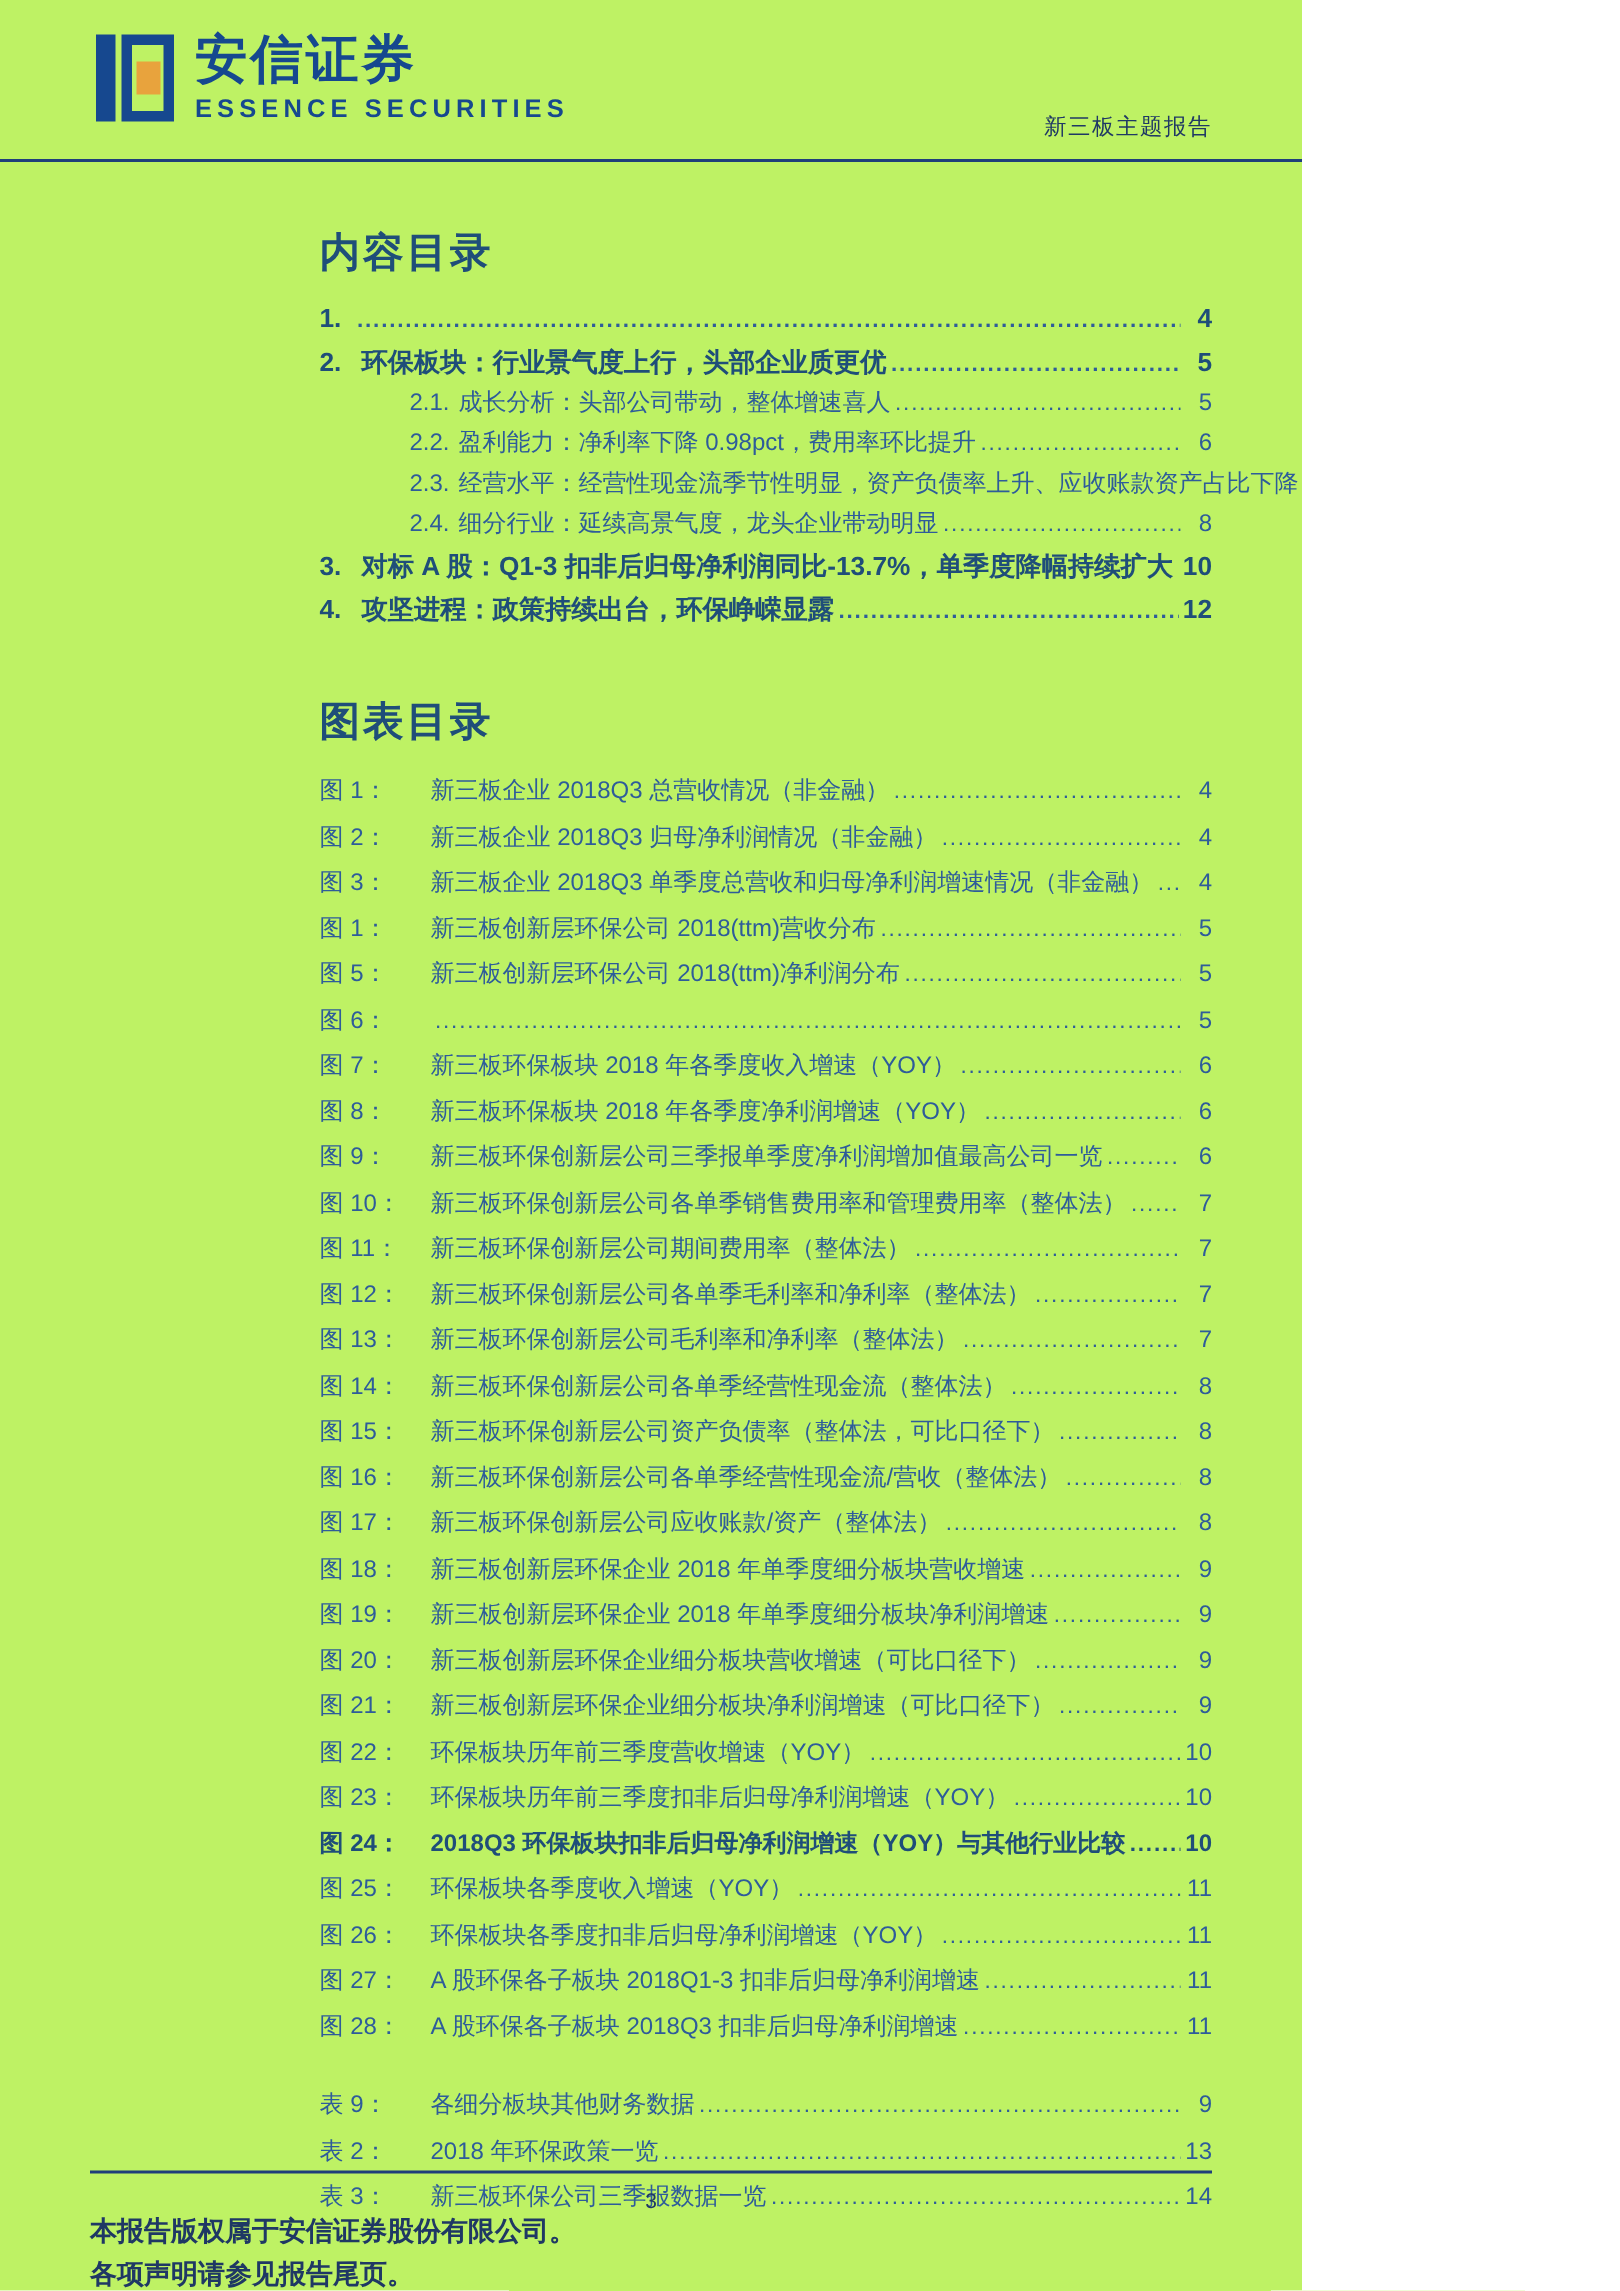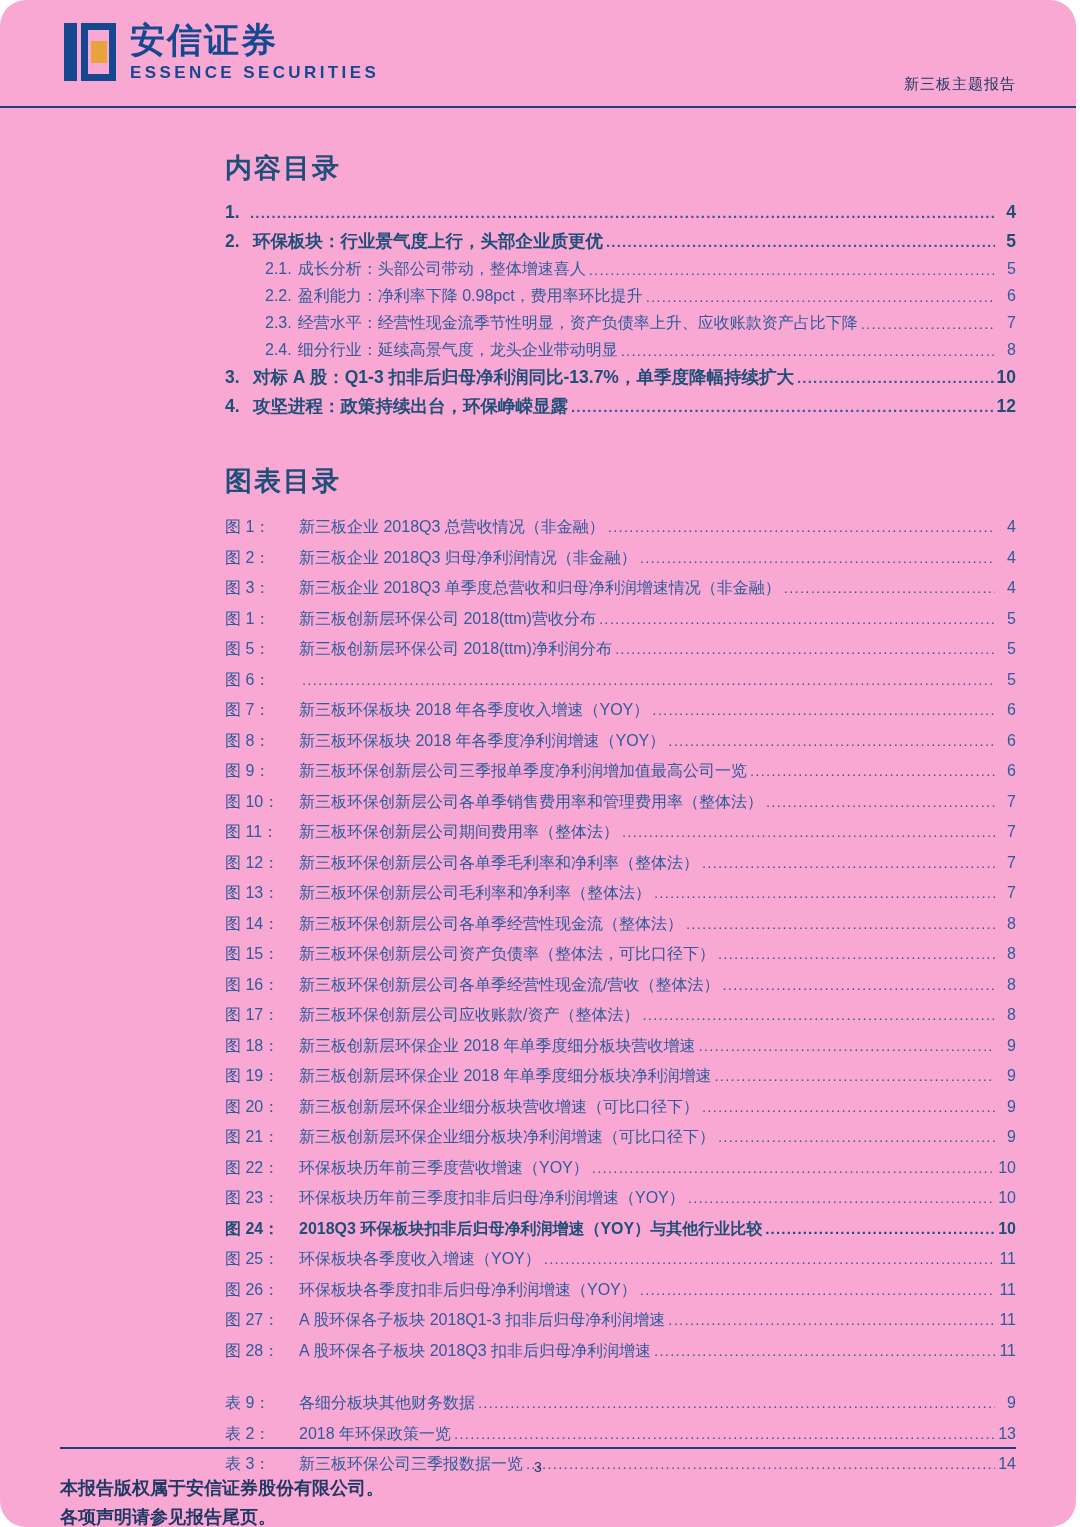--- a/index.html
+++ b/index.html
@@ -6,26 +6,25 @@
     margin: 0;
     padding: 0;
     background: #ffffff;
   }
   body {
     font-family: "Liberation Serif", "DejaVu Serif", serif;
     color: #1f3864;
   }
   .page {
     position: relative;
-    width: 1076px;
+    width: 868px;
     height: 1527px;
-    background: #f9a8d4;
+    background: #bef264;
     box-sizing: border-box;
     overflow: hidden;
-    border-radius: 26px;
   }
 
   
   .header {
     position: absolute;
     top: 0;
     left: 0;
     right: 0;
     height: 108px;
     border-bottom: 2px solid #1f3f7a;
@@ -97,21 +96,21 @@
     letter-spacing: 1px;
   }
 
   
   .content {
     position: absolute;
     left: 0;
     top: 108px;
     right: 0;
     bottom: 80px;
-    padding: 28px 60px 0 60px;
+    padding: 28px 60px 0 48px;
     box-sizing: border-box;
   }
 
   .section-title {
     font-family: "Liberation Sans", sans-serif;
     font-weight: bold;
     font-size: 27px;
     color: #1f4e79;
     letter-spacing: 2px;
     margin: 14px 0 18px 165px;
@@ -158,24 +157,23 @@
   }
 
   
   .toc-l1 {
     font-weight: bold;
     font-size: 17.5px;
     color: #1f4e79;
   }
   .toc-l1 .num { min-width: 22px; }
   .toc-l2 {
-    margin-left: 40px;
+    margin-left: 60px;
     color: #2e5c9a;
     font-size: 16px;
-    align-items: flex-end;
   }
 
   
   .fig-list {
     margin-left: 165px;
   }
   .fig-row {
     display: flex;
     align-items: baseline;
     font-family: "Liberation Sans", sans-serif;

